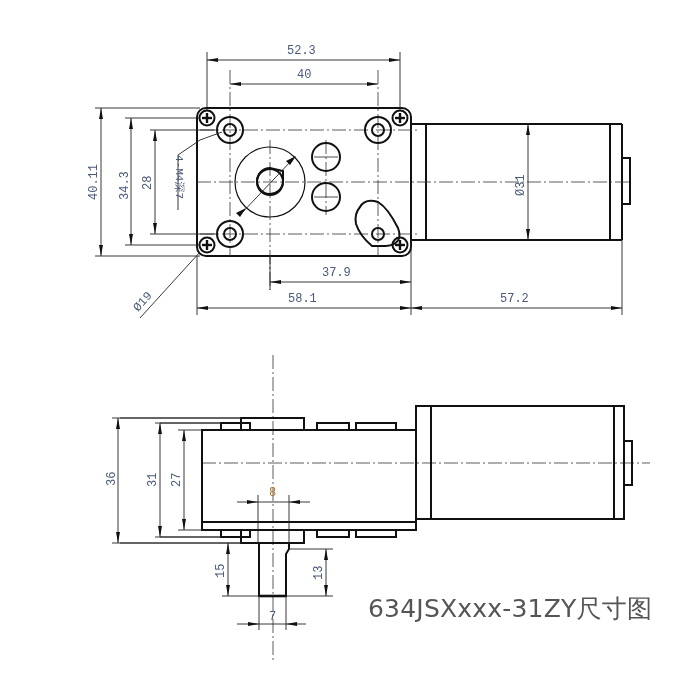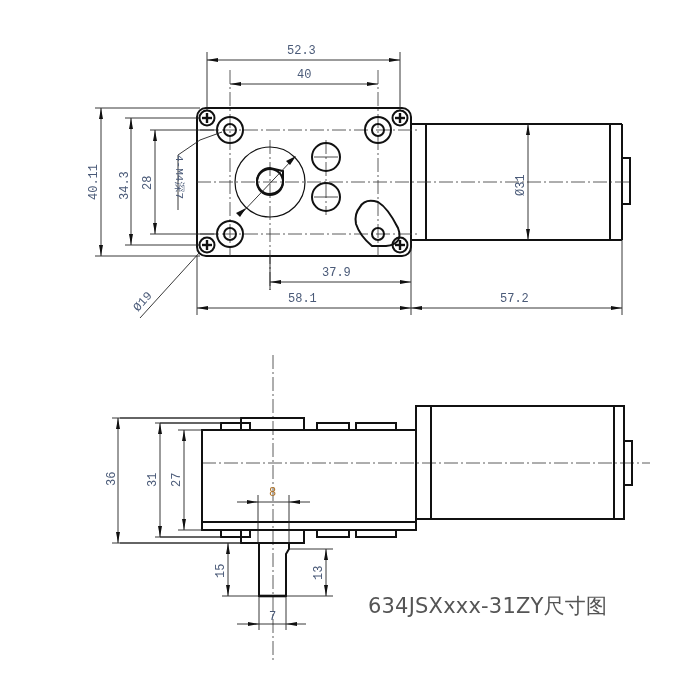--- a/index.html
+++ b/index.html
@@ -6,21 +6,21 @@
     body { width: 700px; height: 700px; overflow: hidden; position: relative; font-family: "DejaVu Sans", sans-serif; }
     #drawing { position: absolute; left: 0; top: 0; width: 700px; height: 700px; }
     .ln { stroke: #111; stroke-width: 1.2; fill: none; }
     .thk { stroke: #111; stroke-width: 2; fill: none; }
     .thin { stroke: #222; stroke-width: 0.8; fill: none; }
     .center { stroke: #333; stroke-width: 0.8; fill: none; stroke-dasharray: 14 3 2 3; }
     .dim { stroke: #222; stroke-width: 0.9; fill: none; }
     .arrow { fill: #111; stroke: none; }
     .dimtext { font-family: "Liberation Mono", "DejaVu Sans Mono", monospace; font-size: 12px; fill: #4a5a78; }
     .dimtext-or { fill: #b0742a; }
-    .caption { position: absolute; left: 368px; top: 592px; font-family: "DejaVu Sans", sans-serif; font-size: 21px; color: #555; letter-spacing: 0.2px; white-space: nowrap; }
+    .caption { position: absolute; left: 368px; top: 592px; font-family: "DejaVu Sans", sans-serif; font-size: 25px; color: #555; letter-spacing: 0.2px; white-space: nowrap; }
   </style>
 </head>
 <body>
 
 <svg id="drawing" viewBox="0 0 700 700" xmlns="http://www.w3.org/2000/svg">
   <defs>
     <g id="screw">
       <circle r="7.5" class="thk"></circle>
       <line x1="-5" y1="0" x2="5" y2="0" stroke="#111" stroke-width="2.4"></line>
       <line x1="0" y1="-5" x2="0" y2="5" stroke="#111" stroke-width="2.4"></line>

